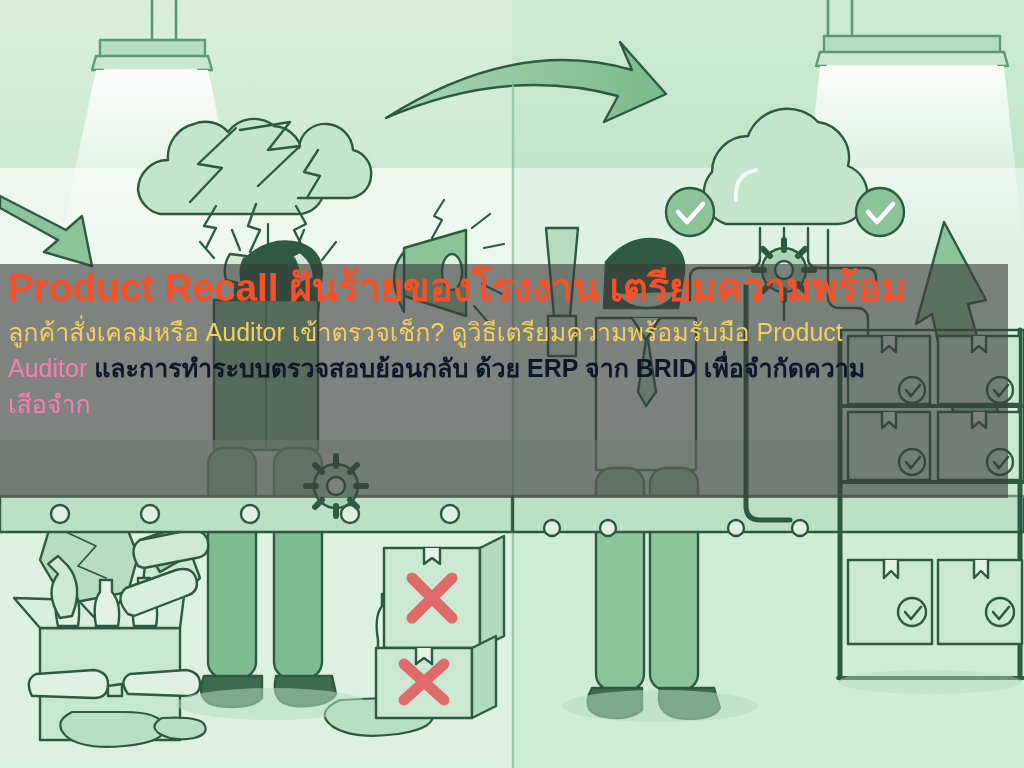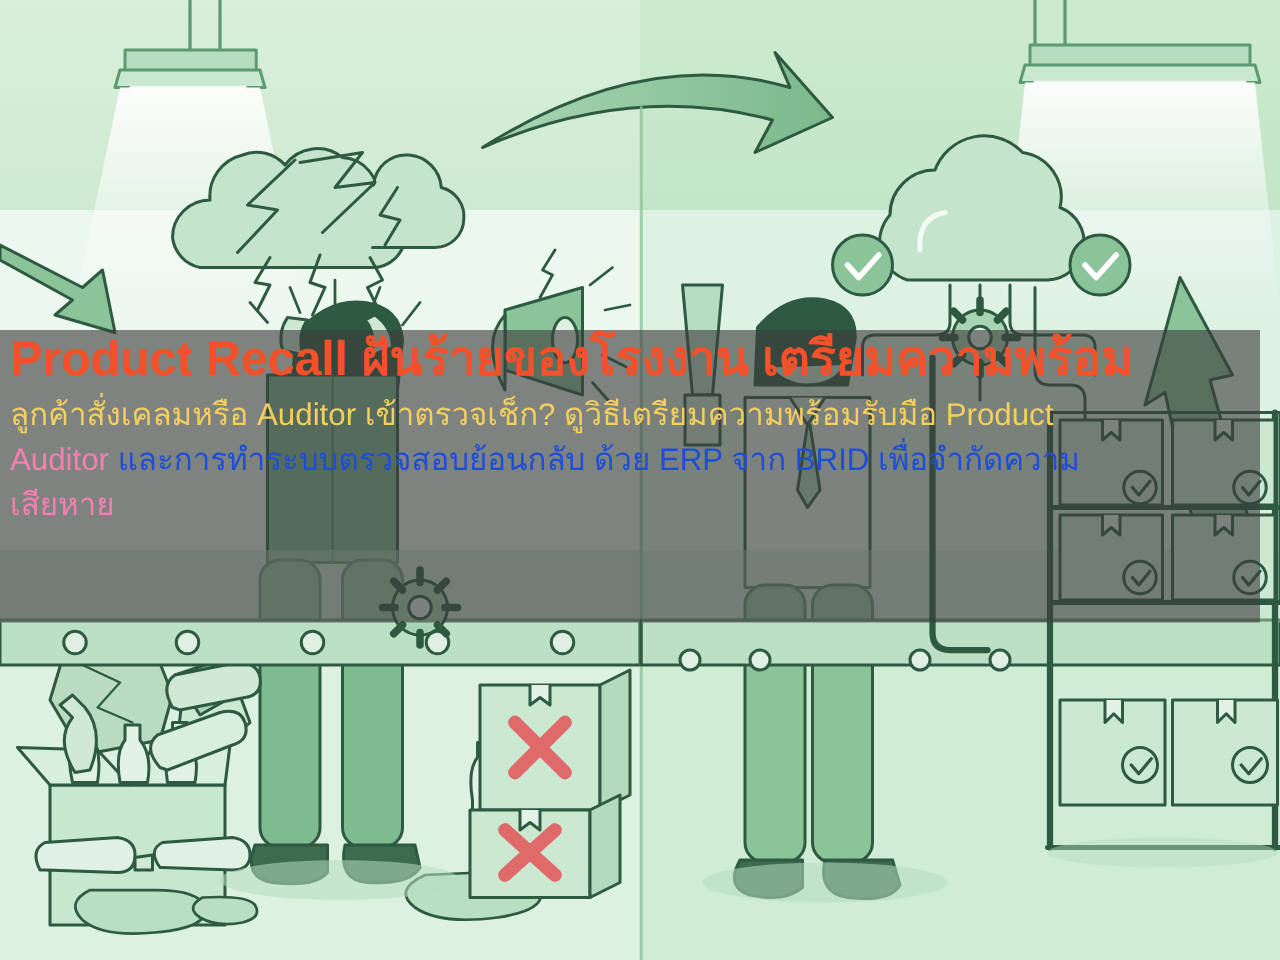--- a/index.html
+++ b/index.html
@@ -33,21 +33,21 @@
     color:#f4502a;letter-spacing:-.2px;white-space:nowrap;
   }
   .title.l2{letter-spacing:-.3px;}
   .subtitle{
     margin:0;padding:2px 10px 0 8px;
     font-size:25px;line-height:36px;font-weight:normal;
     color:#f4cf5e;
   }
   .sub-line{display:block;white-space:nowrap;}
   .sub-line.pink{color:#f57fb0;}
-  .sub-line.pink .gold{color:#1d4ed8;}
+  .sub-line.pink .gold{color:#0f172a;font-weight:bold;}
 </style>
 </head>
 <body>
 
 <div id="stage">
 
   <div class="band-wall2"></div>
   <div class="band-mid"></div>
   <div class="band-floor"></div>
   <div class="floor-line"></div>
@@ -305,17 +305,17 @@
     </g>
   </svg>
 
   <div class="overlay"></div>
 
   <div class="textblock">
     <h1 class="title l1">Product Recall ฝันร้ายของโรงงาน เตรียมความพร้อม</h1>
     <p class="subtitle">
       <span class="sub-line">ลูกค้าสั่งเคลมหรือ Auditor เข้าตรวจเช็ก? ดูวิธีเตรียมความพร้อมรับมือ Product</span>
       <span class="sub-line pink"><span>Auditor</span><span class="gold"> และการทำระบบตรวจสอบย้อนกลับ ด้วย ERP จาก BRID เพื่อจำกัดความ</span></span>
-      <span class="sub-line pink">เสียหาย</span>
+      <span class="sub-line pink">เสีอจำก</span>
     </p>
   </div>
 
 </div>
 
 </body></html>

